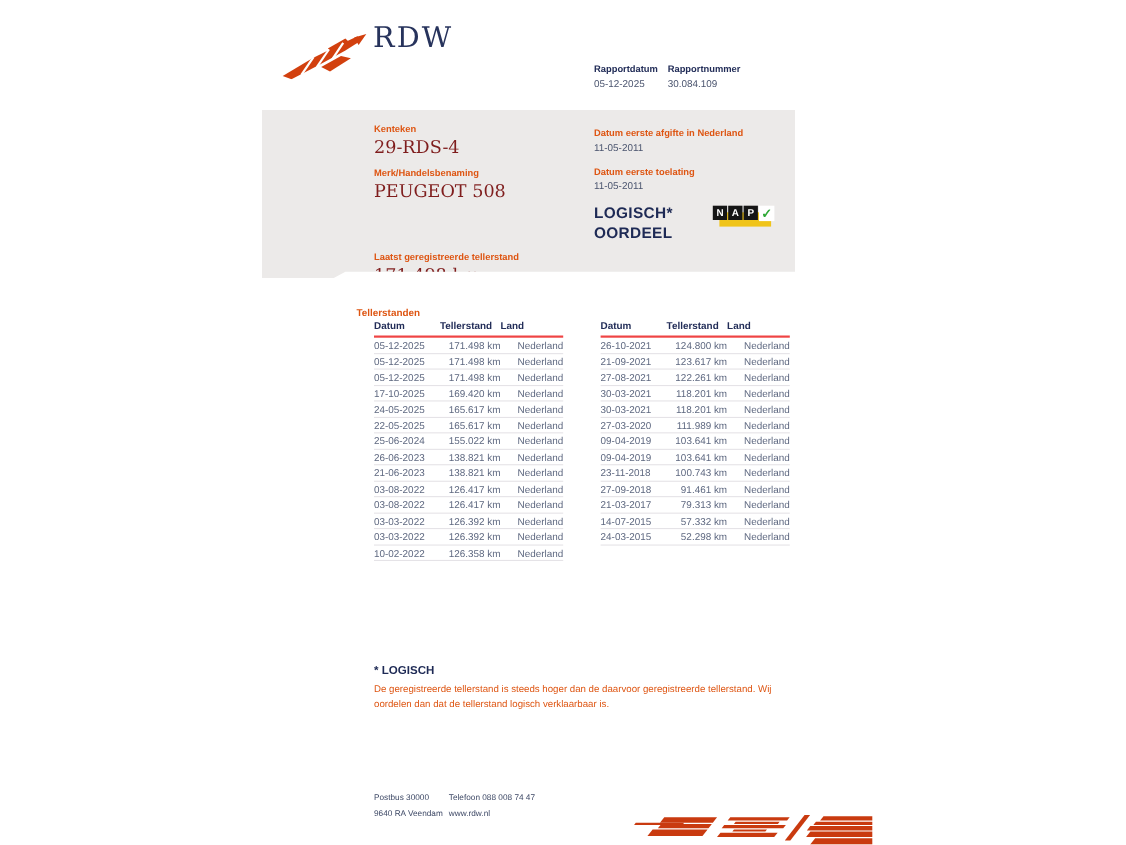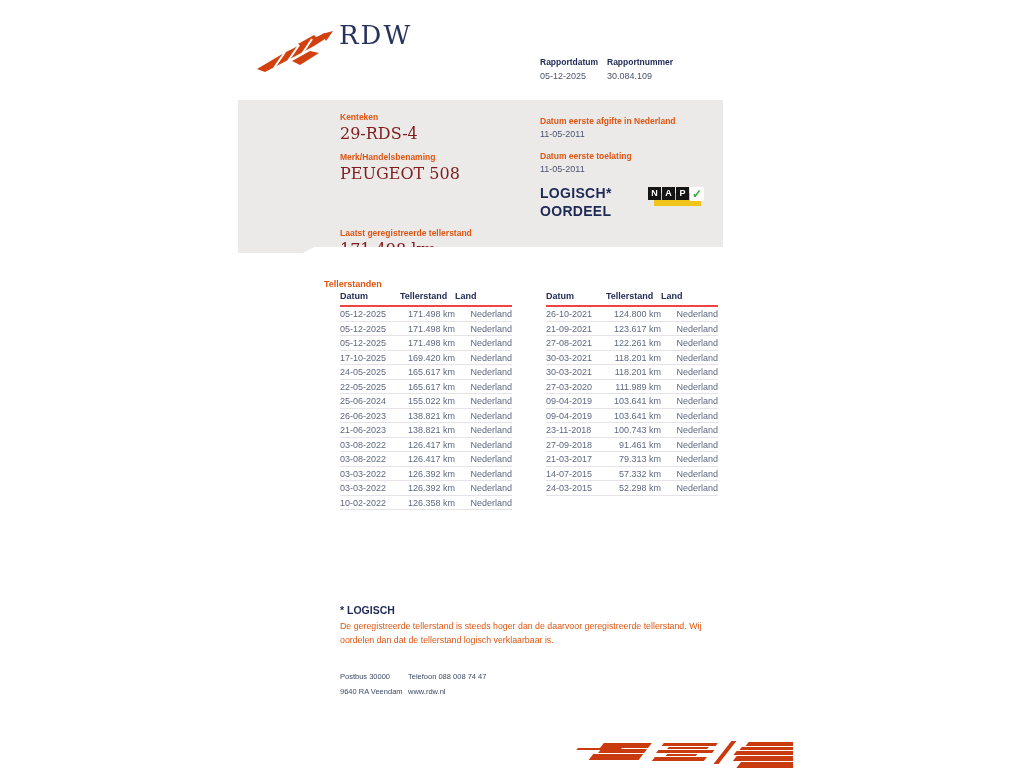--- a/index.html
+++ b/index.html
@@ -86,21 +86,21 @@
   .footnote-title {
     position:absolute; left:340px; top:604px;
     font-size:10.5px; font-weight:bold; color:#1E2A55;
   }
   .footnote-text {
     position:absolute; left:340px; top:620px; width:395px;
     font-size:8.8px; line-height:13.5px; color:#DE5512;
   }
 
   
-  .footer-col { position:absolute; top:669px; font-size:7.5px; line-height:15px; color:#3E4966; }
+  .footer-col { position:absolute; top:717px; font-size:7.5px; line-height:15px; color:#3E4966; }
   .fc1 { left:340px; }
   .fc2 { left:408px; }
   .fc3 { left:600px; width:130px; text-align:right; }
 
   
   .deco-svg { position:absolute; left:543px; top:739px; width:250px; height:29px; }
 </style>
 </head>
 <body>
 

